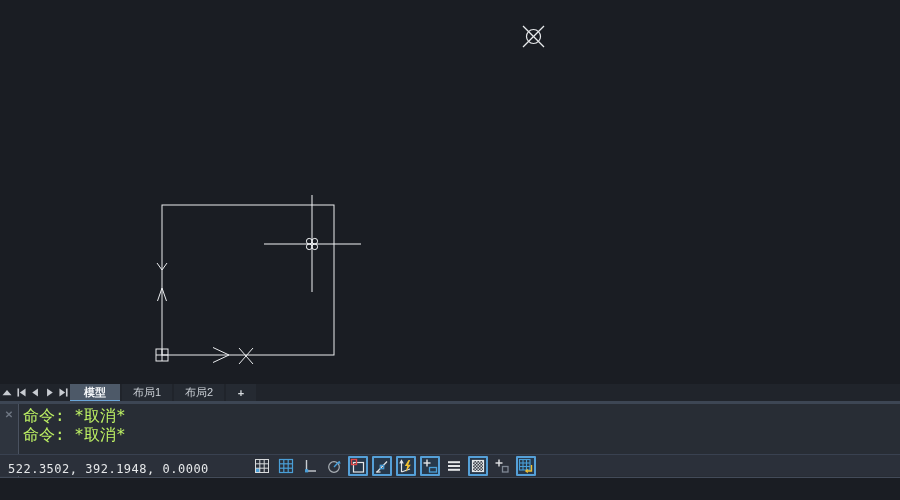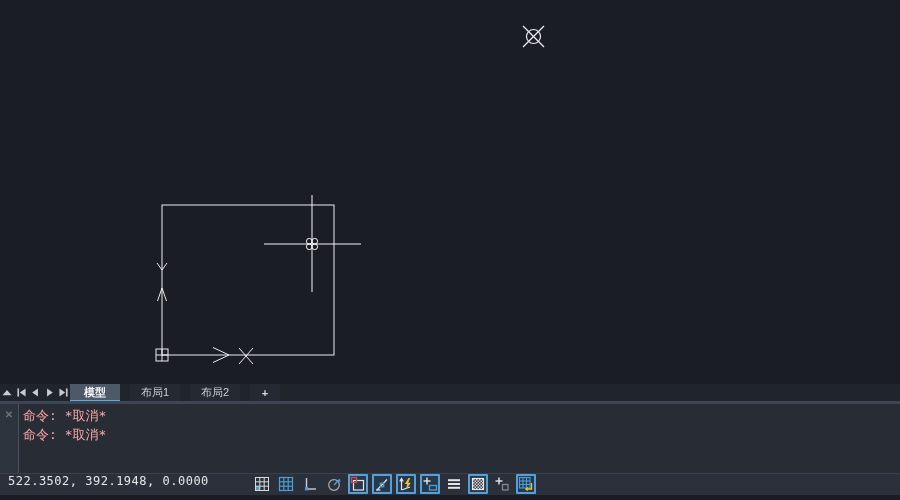--- a/index.html
+++ b/index.html
@@ -17,52 +17,52 @@
   .tabbar {
     position:absolute; left:0; top:384px; width:900px; height:17px;
     background:#20242b; display:flex; align-items:stretch;
   }
   .nav-btn {
     width:14px; height:17px; display:flex; align-items:center; justify-content:center;
     cursor:default; flex:0 0 auto;
   }
   .tab {
     height:17px; padding:0 10px; min-width:50px; display:flex; align-items:center; justify-content:center;
-    font-size:11px; color:#ccd1d7; background:#252a32; margin-right:10px; flex:0 0 auto;
+    font-size:11px; color:#ccd1d7; background:#252a32; margin-right:2px; flex:0 0 auto;
     font-family:"Liberation Sans", sans-serif;
   }
   .tab.active { background:#4d5968; color:#f5f7f9; font-weight:bold; border-bottom:1px solid #6aa6d8; }
   .tab.addtab { min-width:30px; padding:0 6px; color:#d6dade; font-weight:bold; }
   .tabbar .spacer { flex:1 1 auto; }
 
   
   .command-panel {
     position:absolute; left:0; top:401px; width:900px; height:77px;
     background:#282d35; border-top:3px solid #3d4654; border-bottom:1px solid #434b59;
     display:flex;
   }
   .cmd-gutter {
     width:19px; background:#2e343e; border-right:1px solid #4a5260;
     display:flex; justify-content:center; padding-top:6px;
   }
   .cmd-close {
     color:#6e7682; font-size:10px; line-height:10px; font-weight:bold; cursor:default;
   }
   .cmd-main { flex:1; display:flex; flex-direction:column; font-family:"DejaVu Sans Mono", monospace; }
-  .cmd-history { flex:1; padding:2px 4px; color:#fca5a5; font-size:13px; line-height:19px; white-space:pre; }
+  .cmd-history { flex:1; padding:2px 4px; color:#bef264; font-size:16px; line-height:19px; white-space:pre; }
   .cmd-line {
     height:22px; border-top:1px solid #5a6373; color:#d6dade; font-size:13px;
     display:flex; align-items:center; padding:0 4px; white-space:pre;
   }
 
   
   .statusbar {
-    position:absolute; left:0; top:473px; width:900px; height:22px;
+    position:absolute; left:0; top:454px; width:900px; height:22px;
     background:#2b303a; border-top:1px solid #394150;
-    display:flex; align-items:flex-start;
+    display:flex; align-items:flex-end;
   }
   .coords {
     color:#e6e8ea; font-family:"DejaVu Sans Mono", monospace; font-size:12px;
     padding-left:8px; width:252px; flex:0 0 auto; letter-spacing:0.5px;
   }
   .toggles { display:flex; align-items:center; gap:4px; flex:0 0 auto; }
   .tg {
     width:20px; height:20px; display:flex; align-items:center; justify-content:center;
     border:2px solid transparent; border-radius:1px; cursor:default; flex:0 0 auto;
   }

